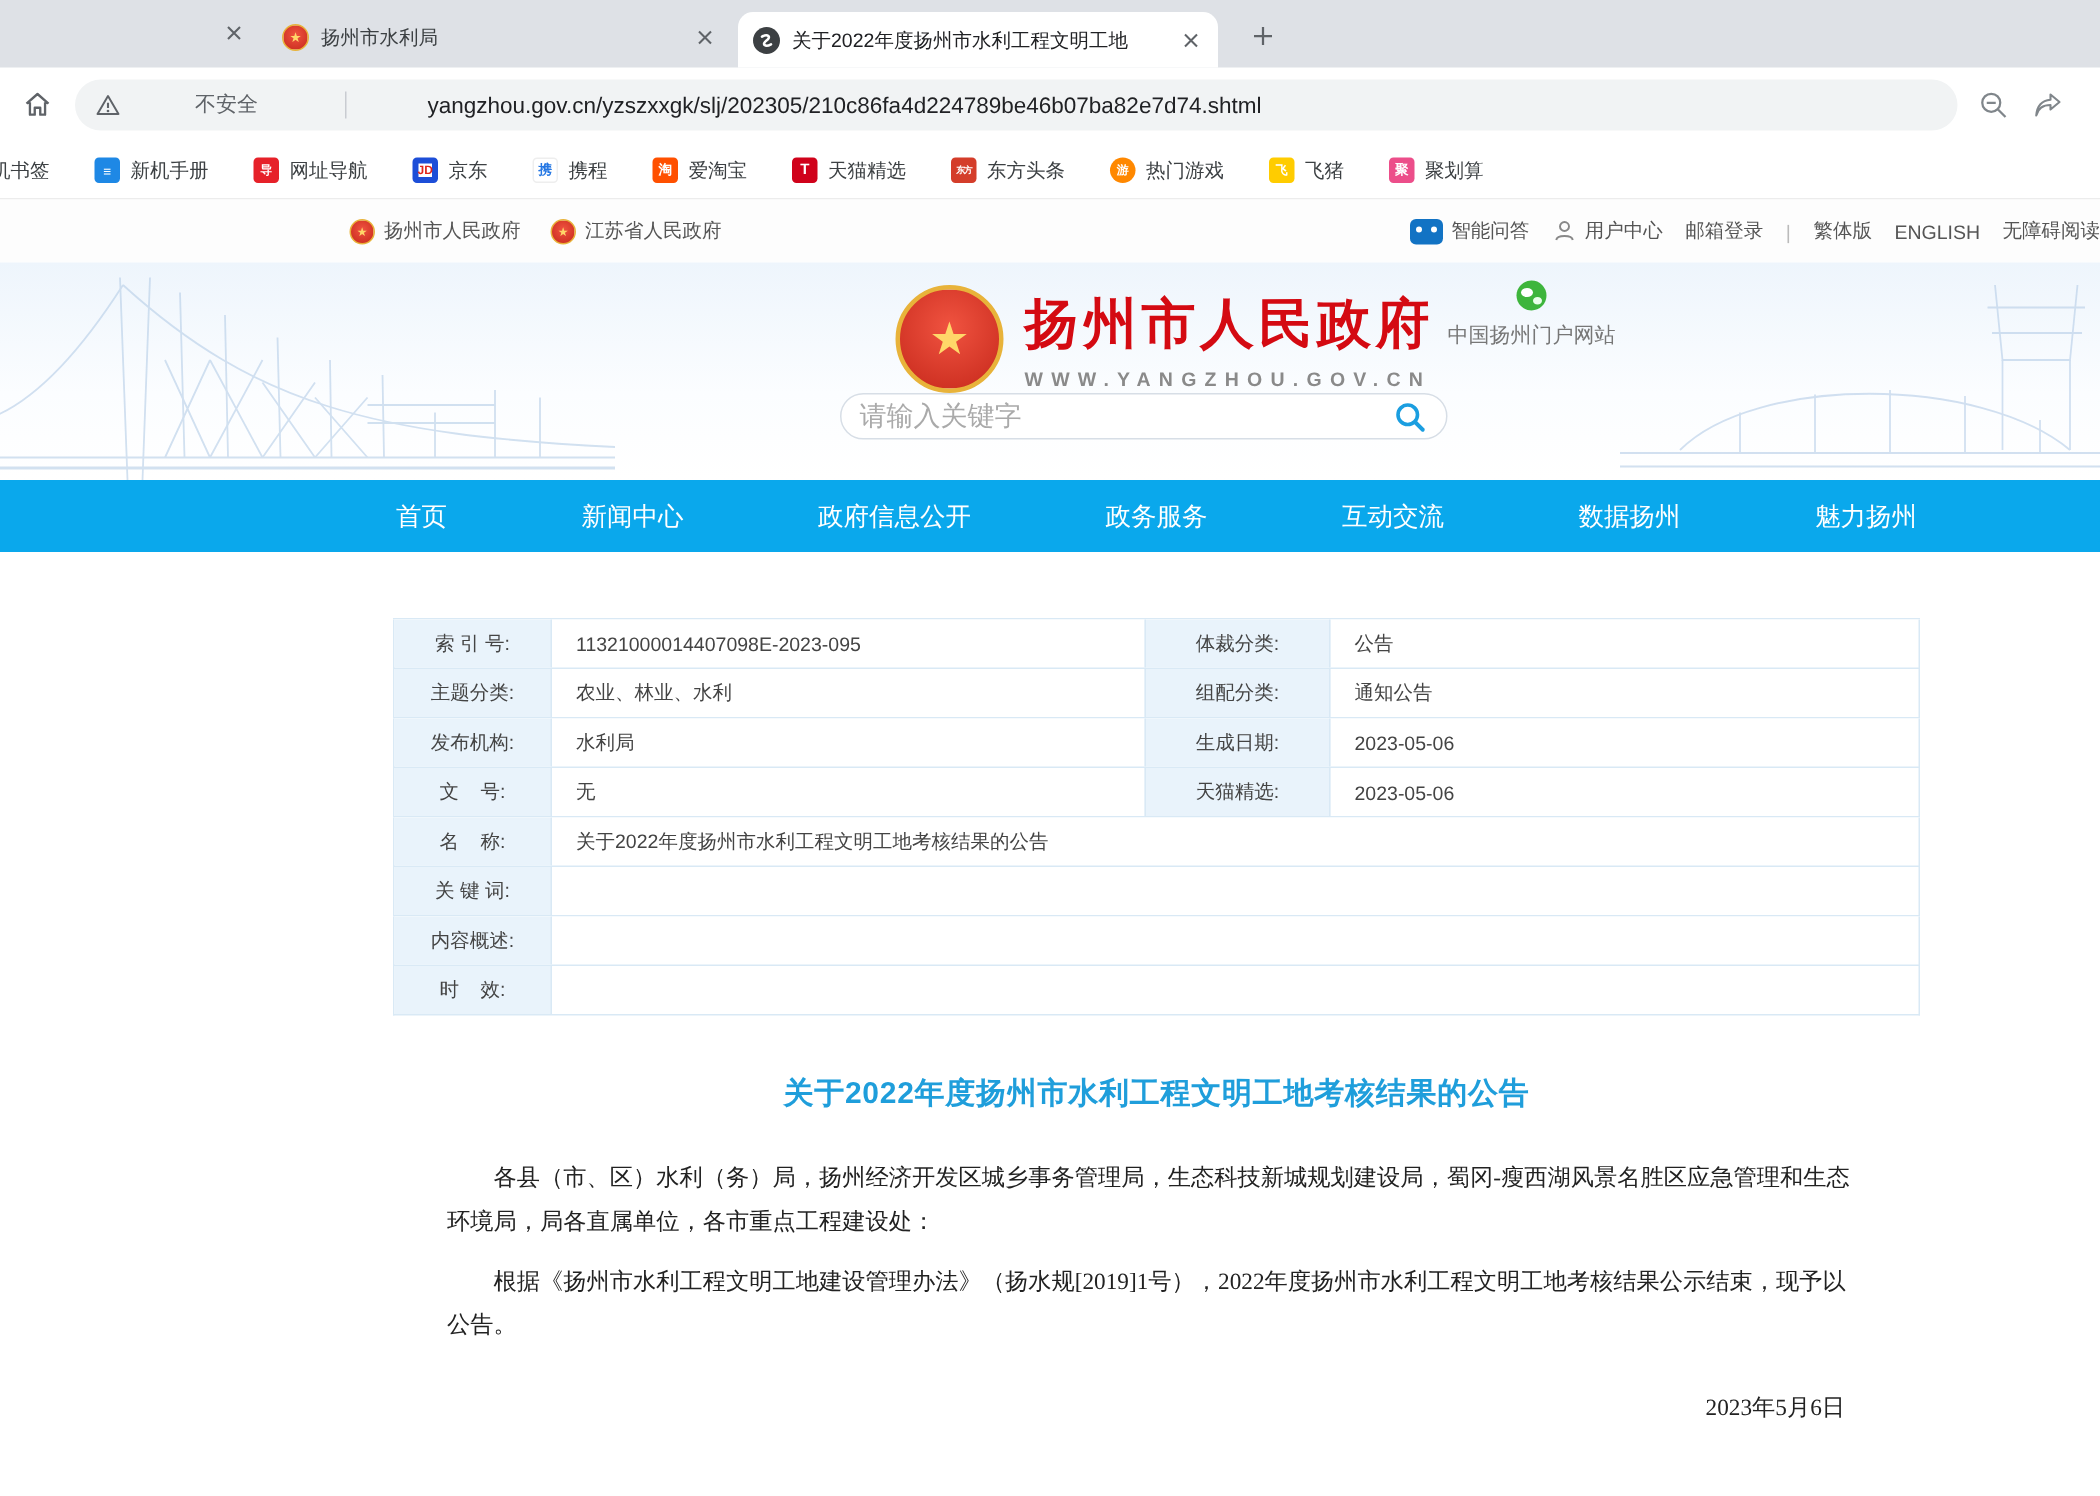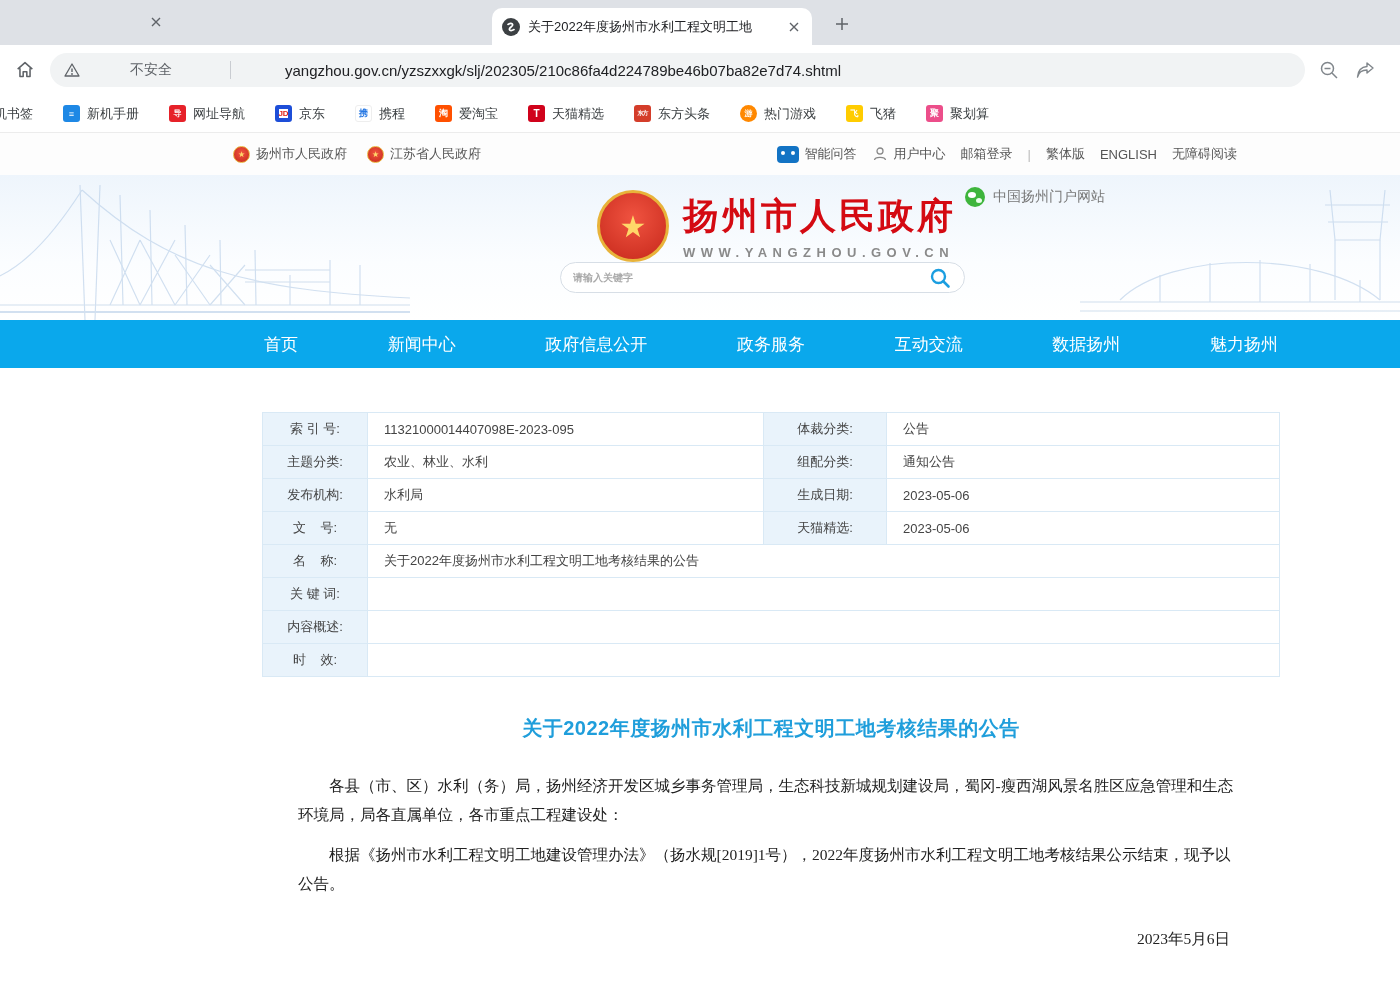--- a/index.html
+++ b/index.html
@@ -40,45 +40,45 @@
   .bi-taobao { background:#ff5000; font-size:9px; }
   .bi-tmall { background:#d0021b; font-size:10px; }
   .bi-toutiao { background:#d43d2a; font-size:6px; letter-spacing:-1px; }
   .bi-games { background:#ff8800; border-radius:50%; font-size:8px; }
   .bi-fliggy { background:#ffcc00; font-size:8px; }
   .bi-juhuasuan { background:#ec4e8a; font-size:9px; }
 
   
   .util { height:42px; background:#fdfdfd; display:flex; align-items:center; font-size:13px; color:#555; }
   .util-left { margin-left:233px; display:flex; align-items:center; gap:20px; }
-  .util-right { margin-left:auto; margin-right:163px; display:flex; align-items:center; gap:15px; }
+  .util-right { margin-left:auto; display:flex; align-items:center; gap:15px; }
   .util-link { display:flex; align-items:center; gap:6px; white-space:nowrap; }
   .mini-emblem { width:17px; height:17px; border-radius:50%; background:radial-gradient(circle at 50% 40%,#f05340,#c6281b); border:1px solid #e8b33a; color:#ffd769; font-size:8px; display:inline-flex; align-items:center; justify-content:center; }
   .mini-emblem::before { content:"★"; }
   .robot-ico { width:22px; height:17px; background:#1273c4; border-radius:4px; position:relative; }
   .robot-ico::before { content:""; position:absolute; left:4px; top:5px; width:4px; height:4px; border-radius:50%; background:#fff; }
   .robot-ico::after { content:""; position:absolute; right:4px; top:5px; width:4px; height:4px; border-radius:50%; background:#fff; }
   .util-sep { color:#bbb; }
 
   .banner { height:145px; position:relative; background:linear-gradient(180deg,#eef5fc 0%,#fbfdff 60%,#ffffff 100%); overflow:hidden; }
   .bridge { position:absolute; bottom:0; opacity:.75; }
   .bridge-left { left:-10px; }
   .bridge-right { right:-10px; }
   .logo-block { position:absolute; left:597px; top:15px; display:flex; align-items:center; }
   .logo-txt { margin-left:14px; }
   .site-title { font-size:36px; font-weight:bold; color:#d40a12; letter-spacing:3px; font-family:"Liberation Serif","DejaVu Serif",serif; white-space:nowrap; }
   .site-url { font-size:13px; color:#8a8a8a; letter-spacing:5.5px; margin-top:4px; font-weight:bold; }
   .big-emblem { width:72px; height:72px; border-radius:50%; background:radial-gradient(circle at 50% 38%,#f05340,#c6281b); border:3px solid #e8b33a; color:#ffd769; font-size:30px; display:flex; align-items:center; justify-content:center; flex:none; }
   .big-emblem::before { content:"★"; }
-  .portal-tag { position:absolute; left:965px; top:12px; display:flex; align-items:center; gap:8px; font-size:14px; color:#777; }
+  .portal-tag { position:absolute; left:965px; top:12px; display:flex; align-items:center; gap:8px; font-size:14px; color:#777;flex-direction:column; }
   .wechat-dot { width:20px; height:20px; border-radius:50%; background:#3eb53c; position:relative; }
   .wechat-dot::before { content:""; position:absolute; left:3px; top:5px; width:8px; height:6px; border-radius:50%; background:#fff; }
   .wechat-dot::after { content:""; position:absolute; right:3px; bottom:4px; width:6px; height:5px; border-radius:50%; background:#eaffea; }
   .searchbox { position:absolute; left:560px; top:87px; width:405px; height:31px; background:#fff; border:1px solid #d7dee6; border-radius:16px; display:flex; align-items:center; padding:0 12px; }
-  .searchbox input { flex:1; border:none; outline:none; font-size:10px; color:#a21caf; background:transparent; font-family:inherit;font-weight:bold; }
+  .searchbox input { flex:1; border:none; outline:none; font-size:18px; color:#a21caf; background:transparent; font-family:inherit; }
   .searchbox input::placeholder { color:#aaa; }
 
   .nav { height:48px; background:#0aa8ec; }
   .nav-inner { margin-left:232px; width:1078px; height:100%; display:flex; align-items:center; justify-content:space-between; padding:0 32px; }
   .nav-item { color:#fff; font-size:17px; white-space:nowrap; }
 
   .gap20 { height:22px; background:#fff; }
 
   .container { margin-left:232px; width:1078px; }
   .crumbbar { height:34px; background:#efefef; display:flex; align-items:center; padding:0 14px; }
@@ -107,20 +107,29 @@
 </style>
 </head>
 <body>
 
 <div class="tabstrip">
   <span class="xicon tab-close-stray">
     <svg width="12" height="12" viewBox="0 0 12 12">
         <path d="M2 2 L10 10 M10 2 L2 10" stroke="#5f6368" stroke-width="1.4"></path>
       </svg>
   </span>
+  <div class="tab-inactive">
+    <span class="fav-emblem"></span>
+    <span class="tab-title">扬州市水利局</span>
+    <span class="xicon">
+      <svg width="12" height="12" viewBox="0 0 12 12">
+          <path d="M2 2 L10 10 M10 2 L2 10" stroke="#5f6368" stroke-width="1.4"></path>
+        </svg>
+    </span>
+  </div>
   <div class="tab-active">
     <span class="fav-dark">
       <svg width="12" height="12" viewBox="0 0 14 14">
           <path d="M3.5 4 C8 1.5, 11 4, 7 7 C3 10, 6 12.5, 10.5 10" stroke="#fff" stroke-width="2" fill="none" stroke-linecap="round"></path>
         </svg>
     </span>
     <span class="tab-title">关于2022年度扬州市水利工程文明工地</span>
     <span class="xicon">
       <svg width="12" height="12" viewBox="0 0 12 12">
           <path d="M2 2 L10 10 M10 2 L2 10" stroke="#5f6368" stroke-width="1.4"></path>

